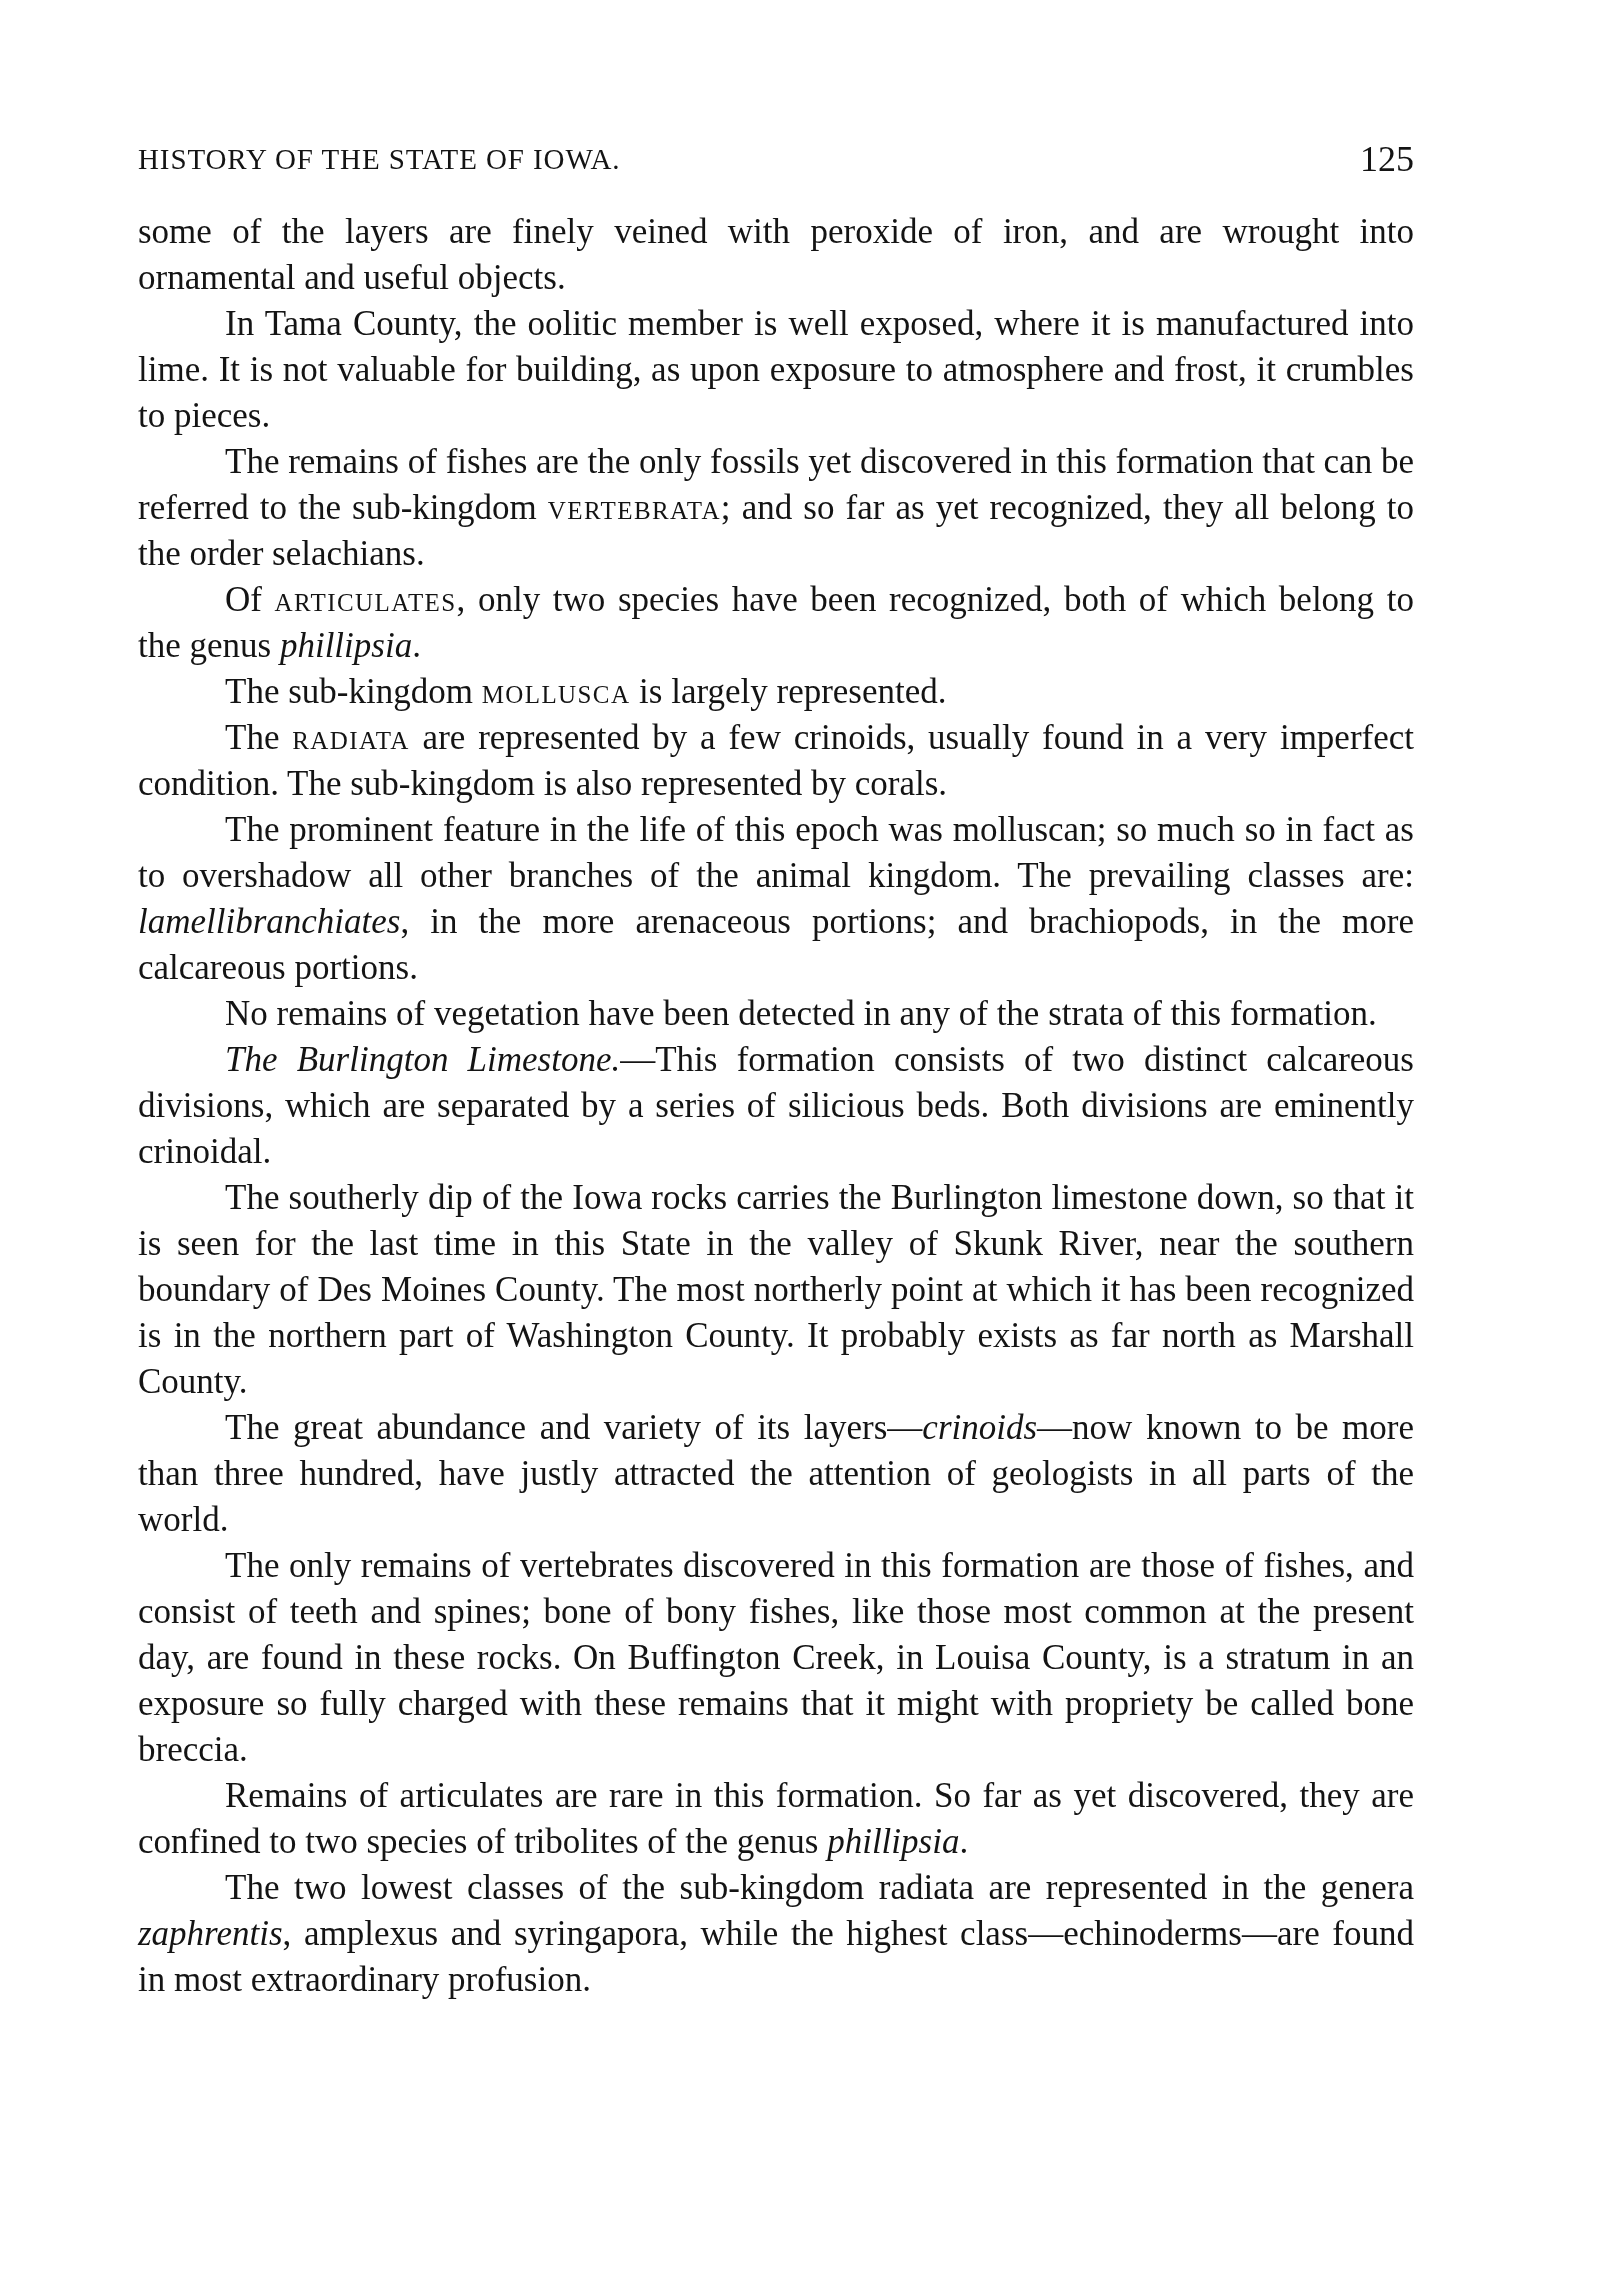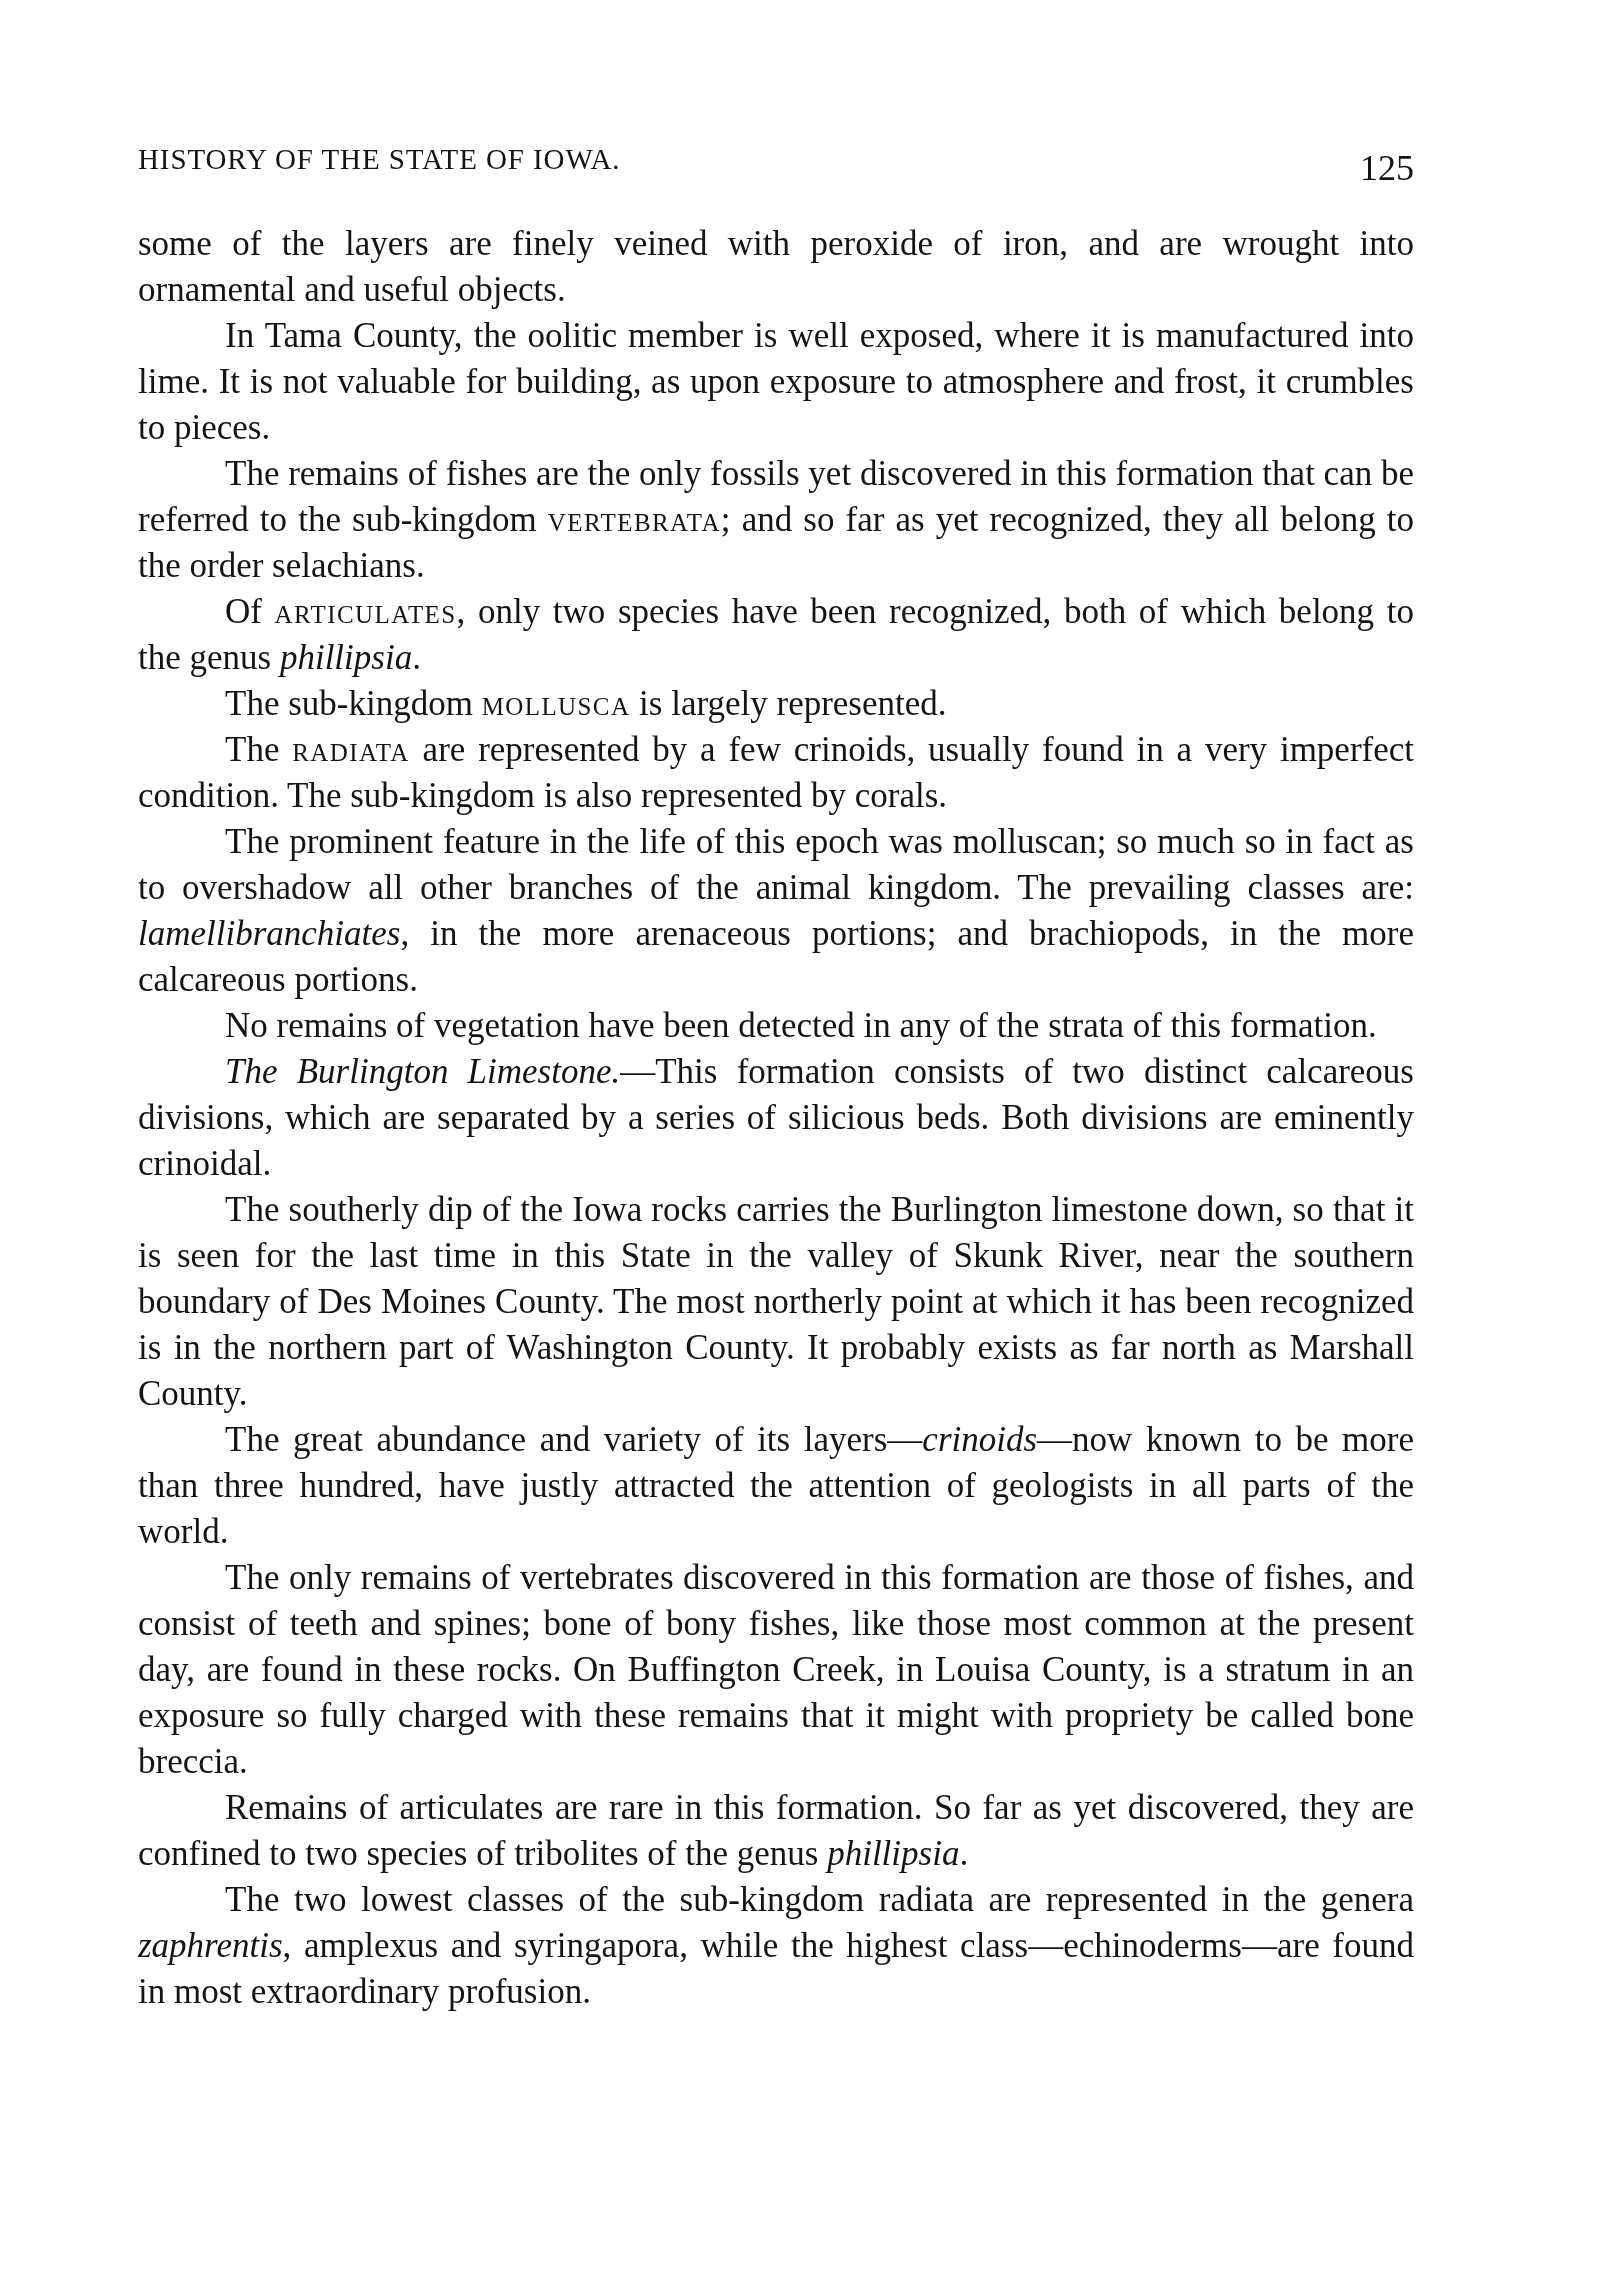--- a/index.html
+++ b/index.html
@@ -33,24 +33,23 @@
     right: 0;
     top: 4.6px;
     padding-right: 55px;
   }
   .running-head .folio {
     position: absolute;
     right: 0;
     top: 0;
     font-size: 36px;
     letter-spacing: 0;
-    margin-top: 9px;
   }
   .body {
-    margin-top: 32px;
+    margin-top: 20px;
     font-size: 35px;
     line-height: 46px;
     text-align: justify;
     hyphens: manual;
   }
   .body p {
     margin: 0;
     text-indent: 0;
   }
   .body p.indent {

